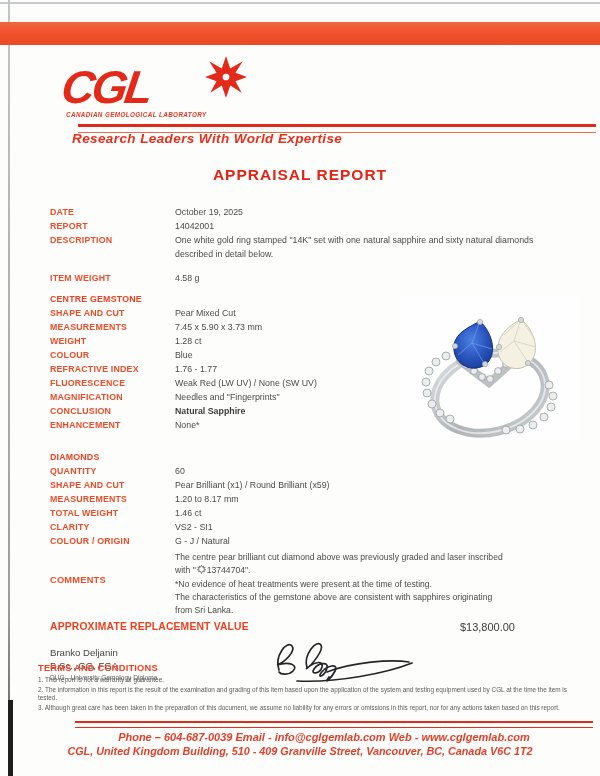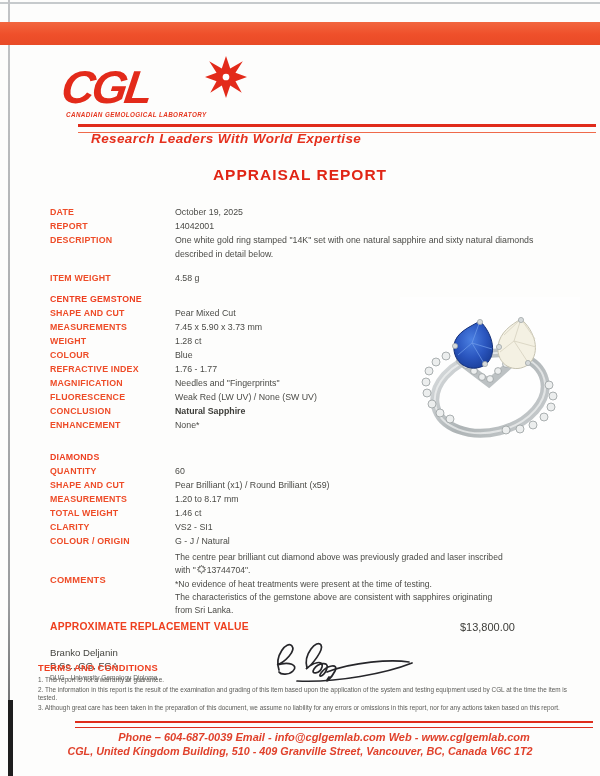--- a/index.html
+++ b/index.html
@@ -14,21 +14,21 @@
           background:linear-gradient(#f2663f,#ef4f2a 55%,#e84b27);}
   
   .logo{position:absolute;left:62px;top:64px;width:230px;height:62px;}
   .logo-acronym{font-size:46px;font-weight:900;font-style:italic;color:#e32a1a;
                 letter-spacing:-3px;transform:skewX(-8deg);line-height:46px;}
   .logo-star{position:absolute;left:143px;top:-8px;}
   .logo-sub{position:absolute;left:4px;top:47px;font-size:6.3px;font-weight:bold;font-style:italic;
             color:#e5361f;letter-spacing:.4px;white-space:nowrap;}
   .logo-rule{position:absolute;left:78px;top:124px;width:518px;height:5px;
              border-top:3px solid #e02b1b;border-bottom:1px solid #ef6a4a;}
-  .tagline{position:absolute;left:91px;top:131px;font-size:13.5px;font-weight:bold;font-style:italic;
+  .tagline{position:absolute;left:72px;top:131px;font-size:13.5px;font-weight:bold;font-style:italic;
            color:#e5301d;letter-spacing:.4px;}
   .report-title{position:absolute;left:0;top:166px;width:100%;text-align:center;
                 font-size:15.5px;font-weight:bold;color:#e02515;letter-spacing:1px;}
   
   #content{position:absolute;left:50px;top:205px;width:545px;font-size:8.8px;color:#4b4b47;}
   .row{display:flex;line-height:14px;}
   .lbl{width:125px;flex:none;color:#ee4c28;font-weight:bold;letter-spacing:.2px;}
   .val{color:#4b4b47;}
   .val.wrap{max-width:368px;}
   .val.bold{font-weight:bold;color:#3e3e3a;}
@@ -185,26 +185,26 @@
     </div>
     <div class="row">
       <span class="lbl">COLOUR</span>
       <span class="val">Blue</span>
     </div>
     <div class="row">
       <span class="lbl">REFRACTIVE INDEX</span>
       <span class="val">1.76 - 1.77</span>
     </div>
     <div class="row">
+      <span class="lbl">FLUORESCENCE</span>
+      <span class="val">Weak Red (LW UV) / None (SW UV)</span>
+    </div>
+    <div class="row">
       <span class="lbl">MAGNIFICATION</span>
       <span class="val">Needles and "Fingerprints"</span>
-    </div>
-    <div class="row">
-      <span class="lbl">FLUORESCENCE</span>
-      <span class="val">Weak Red (LW UV) / None (SW UV)</span>
     </div>
     <div class="row">
       <span class="lbl">CONCLUSION</span>
       <span class="val bold">Natural Sapphire</span>
     </div>
     <div class="row">
       <span class="lbl">ENHANCEMENT</span>
       <span class="val">None*</span>
     </div>
 

